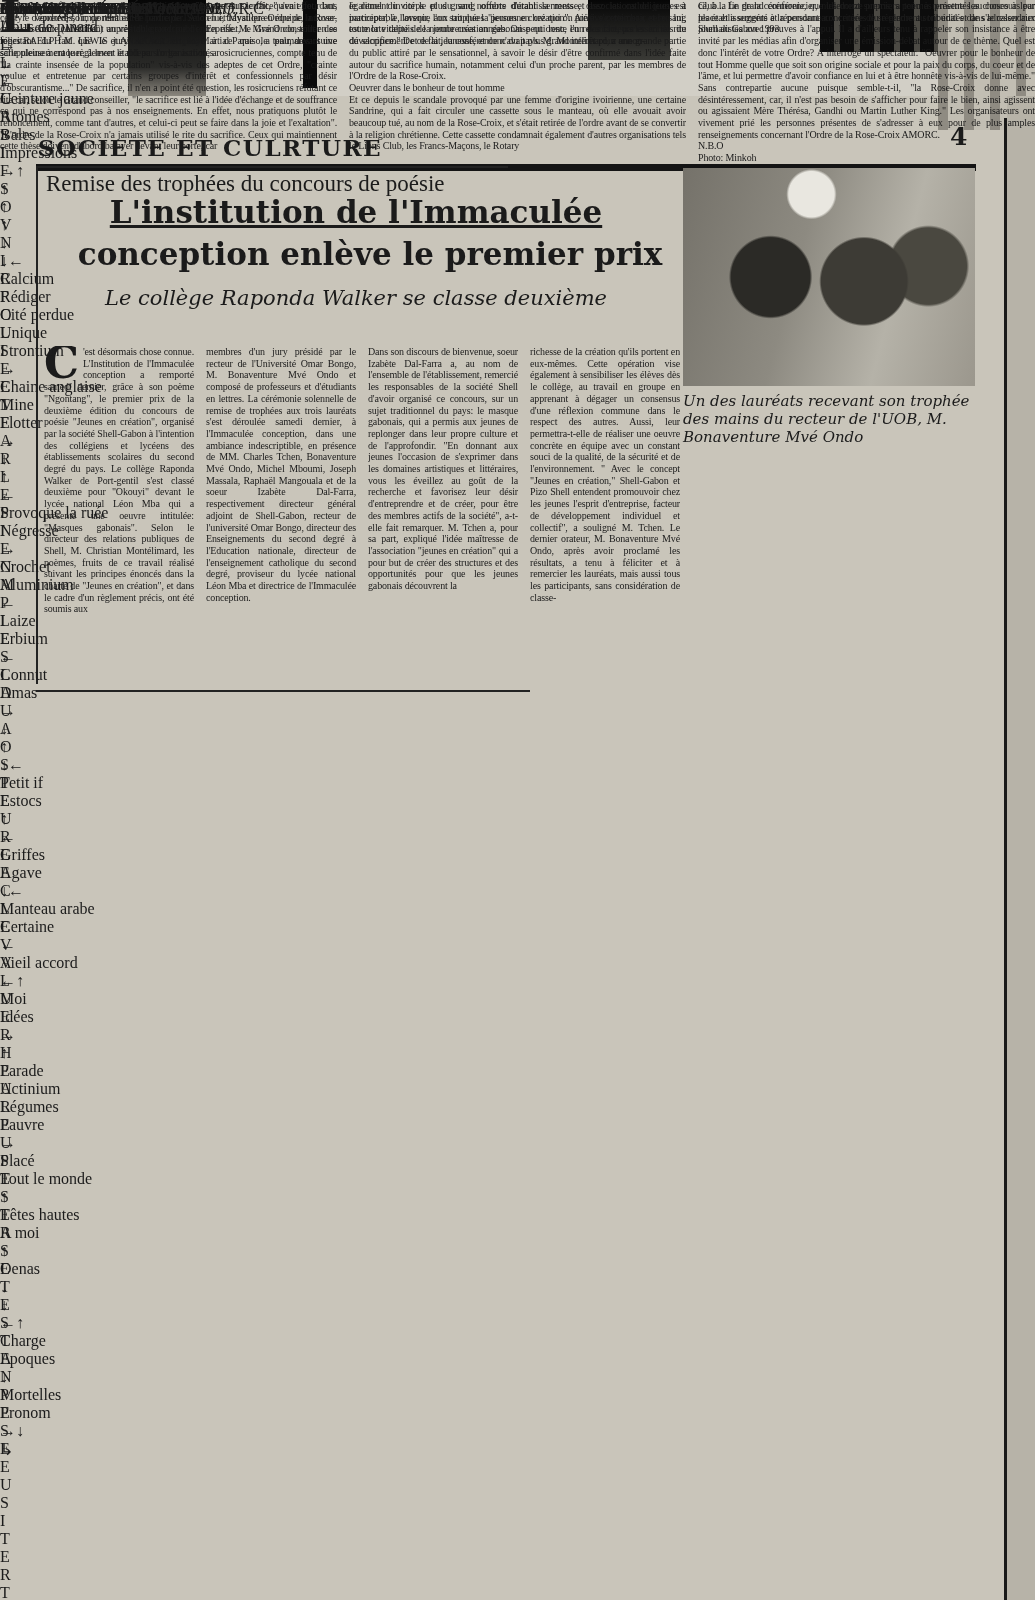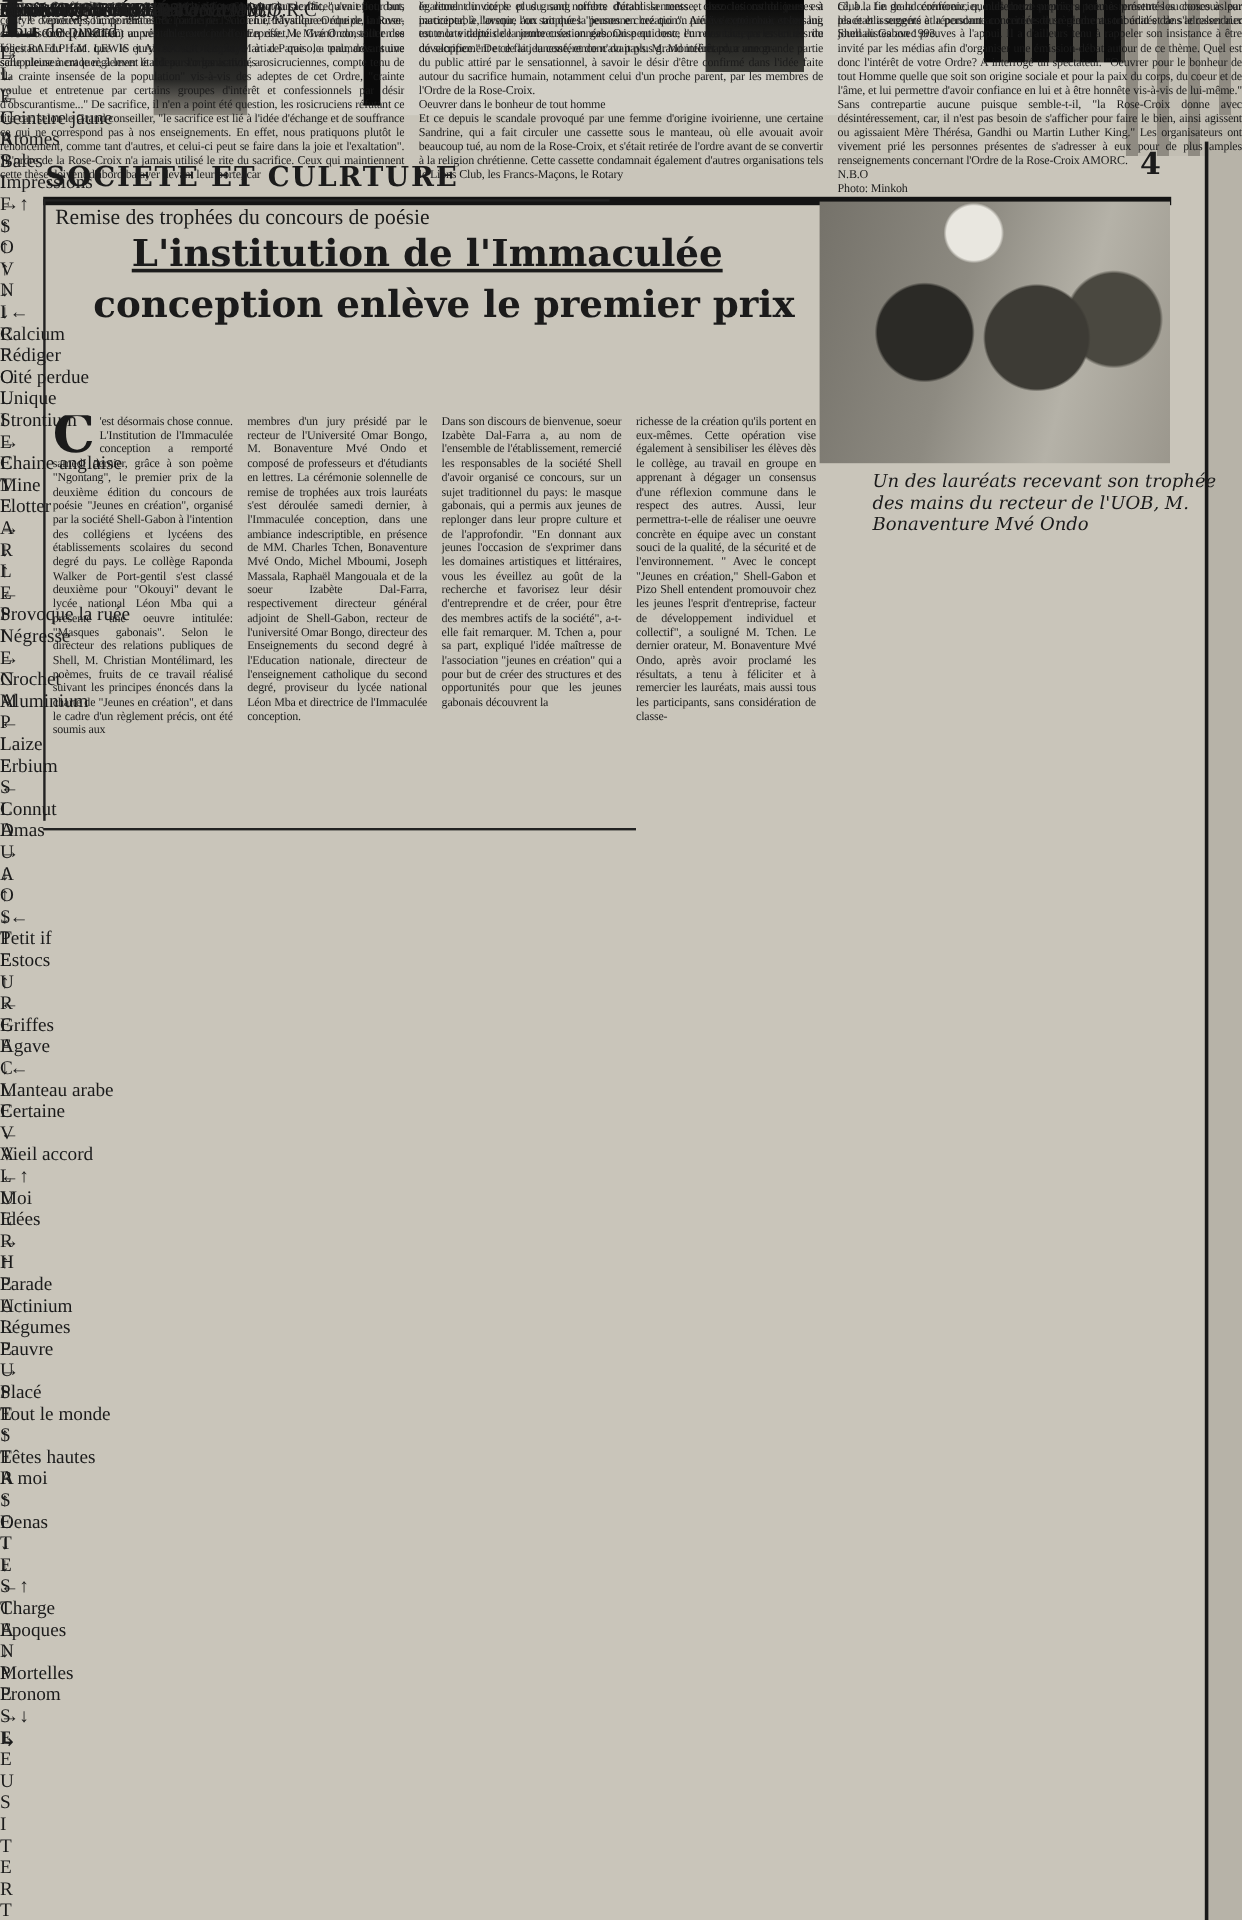--- a/index.html
+++ b/index.html
@@ -15,39 +15,39 @@
   .art5{left:938px;top:0;width:97px;height:130px;background:repeating-linear-gradient(90deg,#8f8b82 0 10px,#c2beb3 10px 26px);}
   .edge-line{left:1004px;top:118px;width:3px;height:1482px;background:#191919;}
   .edge-outer{left:1007px;top:96px;width:28px;height:1504px;background:#b7b3a8;}
   
   .section-title{left:38px;top:134px;font:bold 23px "DejaVu Serif",serif;letter-spacing:1.5px;}
   .section-rule{left:36px;top:164px;width:940px;height:7px;background:#141414;}
   .page-num{left:950px;top:122px;font:bold 25px "DejaVu Serif",serif;}
   
   .a1-topline{left:36px;top:166px;width:472px;height:2px;background:#222;}
   .a1-leftline{left:36px;top:166px;width:2px;height:518px;background:#222;}
-  .kicker1{left:46px;top:171px;width:480px;font-size:18px;}
+  .kicker1{left:46px;top:171px;width:480px;font-size:23px;}
   .h1a{left:40px;top:194px;width:632px;text-align:center;font:bold 31px "DejaVu Serif",serif;text-decoration:underline;}
   .h1b{left:54px;top:236px;width:632px;text-align:center;font:bold 31px "DejaVu Serif",serif;}
   .sub1a{left:40px;top:286px;width:632px;text-align:center;font:italic 21px "DejaVu Serif",serif;}
   .sub1b{left:40px;top:313px;width:632px;text-align:center;font:italic 21px "DejaVu Serif",serif;}
   .cols{display:flex;gap:12px;}
   .a1-cols{left:44px;top:346px;width:636px;height:338px;}
   .col{flex:1;font-size:10px;line-height:11.7px;text-align:justify;overflow:hidden;letter-spacing:-0.15px;}
   .dropcap{float:left;font:bold 44px "DejaVu Serif",serif;line-height:34px;padding-right:4px;}
   .rule-under-a1{left:36px;top:690px;width:494px;height:2px;background:#222;}
   
   .photo1{left:683px;top:168px;width:292px;height:218px;
     background:radial-gradient(circle at 44% 12%,#e9e7e0 0 9%,transparent 10%),
     radial-gradient(circle at 30% 50%,#2b2a26 0 17%,transparent 18%),
     radial-gradient(circle at 62% 52%,#3d3b35 0 20%,transparent 21%),
     radial-gradient(circle at 84% 45%,#4a4840 0 14%,transparent 15%),
     linear-gradient(105deg,#75726a 0%,#8d8a81 40%,#b5b2a8 70%,#9b978d 100%);}
   .cap{font:italic 15px "DejaVu Serif",serif;line-height:18px;}
-  .cap1{left:683px;top:392px;width:300px;margin-left:44px;}
+  .cap1{left:683px;top:392px;width:300px;}
   .photo2{left:690px;top:446px;width:286px;height:182px;
     background:linear-gradient(180deg,#b3afa2 0 26%,rgba(0,0,0,0) 26%),
     repeating-linear-gradient(90deg,#57544c 0 13px,#7b786f 13px 25px,#94918' 25px 38px),
     linear-gradient(180deg,#8b887f,#6f6c63);}
   .cap2{left:690px;top:634px;width:296px;}
   .photo3{left:56px;top:1283px;width:314px;height:212px;
     background:repeating-radial-gradient(circle at 35% 65%,#3a362f 0 7px,#6b665c 7px 15px),
     linear-gradient(180deg,#8a8379 0 18%,#57524a 18% 100%);}
   .cap3{left:60px;top:1500px;width:310px;}
   /* continuation columns */
@@ -103,20 +103,21 @@
 
   <div class="abs section-title">SOCIETE ET CULRTURE</div>
   <div class="abs section-rule"></div>
   <div class="abs page-num">4</div>
 
   <div class="abs a1-topline"></div>
   <div class="abs a1-leftline"></div>
   <div class="abs kicker1">Remise des trophées du concours de poésie</div>
   <div class="abs h1a">L'institution de l'Immaculée</div>
   <div class="abs h1b">conception enlève le premier prix</div>
+  <div class="abs sub1a">Le collège Raponda Walker se classe deuxième</div>
 
   <div class="abs cols a1-cols">
     <div class="col"><span class="dropcap">C</span><span>'est désormais chose connue. L'Institution de l'Immaculée conception a remporté samedi dernier, grâce à son poème "Ngontang", le premier prix de la deuxième édition du concours de poésie "Jeunes en création", organisé par la société Shell-Gabon à l'intention des collégiens et lycéens des établissements scolaires du second degré du pays. Le collège Raponda Walker de Port-gentil s'est classé deuxième pour "Okouyi" devant le lycée national Léon Mba qui a présenté une oeuvre intitulée: "Masques gabonais". Selon le directeur des relations publiques de Shell, M. Christian Montélimard, les poèmes, fruits de ce travail réalisé suivant les principes énoncés dans la charte de "Jeunes en création", et dans le cadre d'un règlement précis, ont été soumis aux</span></div>
     <div class="col">membres d'un jury présidé par le recteur de l'Université Omar Bongo, M. Bonaventure Mvé Ondo et composé de professeurs et d'étudiants en lettres. La cérémonie solennelle de remise de trophées aux trois lauréats s'est déroulée samedi dernier, à l'Immaculée conception, dans une ambiance indescriptible, en présence de MM. Charles Tchen, Bonaventure Mvé Ondo, Michel Mboumi, Joseph Massala, Raphaël Mangouala et de la soeur Izabète Dal-Farra, respectivement directeur général adjoint de Shell-Gabon, recteur de l'université Omar Bongo, directeur des Enseignements du second degré à l'Education nationale, directeur de l'enseignement catholique du second degré, proviseur du lycée national Léon Mba et directrice de l'Immaculée conception.</div>
     <div class="col">Dans son discours de bienvenue, soeur Izabète Dal-Farra a, au nom de l'ensemble de l'établissement, remercié les responsables de la société Shell d'avoir organisé ce concours, sur un sujet traditionnel du pays: le masque gabonais, qui a permis aux jeunes de replonger dans leur propre culture et de l'approfondir. "En donnant aux jeunes l'occasion de s'exprimer dans les domaines artistiques et littéraires, vous les éveillez au goût de la recherche et favorisez leur désir d'entreprendre et de créer, pour être des membres actifs de la société", a-t-elle fait remarquer. M. Tchen a, pour sa part, expliqué l'idée maîtresse de l'association "jeunes en création" qui a pour but de créer des structures et des opportunités pour que les jeunes gabonais découvrent la</div>
     <div class="col">richesse de la création qu'ils portent en eux-mêmes. Cette opération vise également à sensibiliser les élèves dès le collège, au travail en groupe en apprenant à dégager un consensus d'une réflexion commune dans le respect des autres. Aussi, leur permettra-t-elle de réaliser une oeuvre concrète en équipe avec un constant souci de la qualité, de la sécurité et de l'environnement. " Avec le concept "Jeunes en création," Shell-Gabon et Pizo Shell entendent promouvoir chez les jeunes l'esprit d'entreprise, facteur de développement individuel et collectif", a souligné M. Tchen. Le dernier orateur, M. Bonaventure Mvé Ondo, après avoir proclamé les résultats, a tenu à féliciter et à remercier les lauréats, mais aussi tous les participants, sans considération de classe-</div>
   </div>
   <div class="abs rule-under-a1"></div>
 
   <div class="abs photo1"></div>

